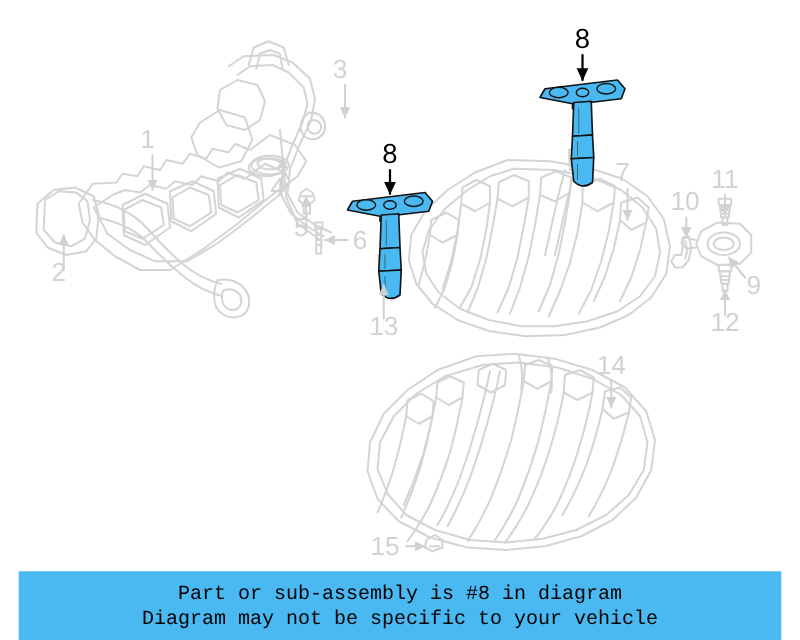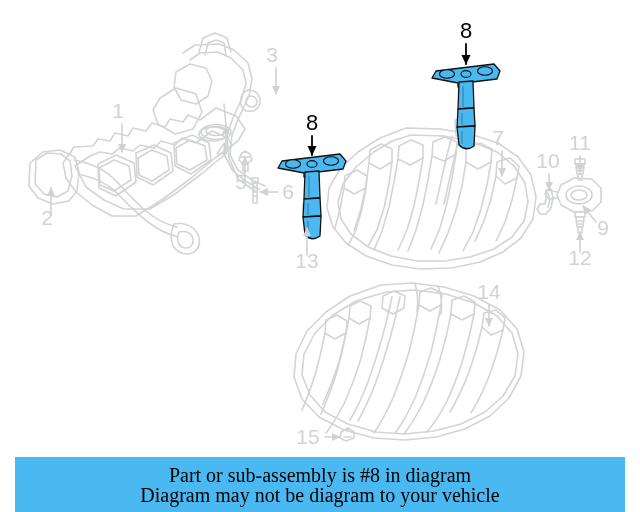--- a/index.html
+++ b/index.html
@@ -30,22 +30,22 @@
     height: 55px;
     background: #4ab9f2;
     display: flex;
     flex-direction: column;
     align-items: center;
     justify-content: center;
     box-sizing: border-box;
   }
   .banner-line {
     color: #000000;
-    font-family: Liberation Serif, serif;
-    font-size: 20px;
+    font-family: Liberation Mono, monospace;
+    font-size: 16px;
     line-height: 20px;
     text-align: right;
     white-space: nowrap;
   }
   
 </style>
 </head>
 <body>
 
 <div id="page">
@@ -285,16 +285,16 @@
       <text x="580" y="150" fill="#d0d2d4" text-anchor="middle">11</text>
       <text x="580" y="265" fill="#d0d2d4" text-anchor="middle">12</text>
       <text x="307" y="268" fill="#d0d2d4" text-anchor="middle">13</text>
       <text x="489" y="299" fill="#d0d2d4" text-anchor="middle">14</text>
       <text x="308" y="444" fill="#d0d2d4" text-anchor="middle">15</text>
     </g>
   </svg>
 
   <div class="banner">
     <div class="banner-line">Part or sub-assembly is #8 in diagram</div>
-    <div class="banner-line">Diagram may not be diagram to your vehicle</div>
+    <div class="banner-line">Diagram may not be specific to your vehicle</div>
   </div>
 
 </div>
 
 </body></html>

